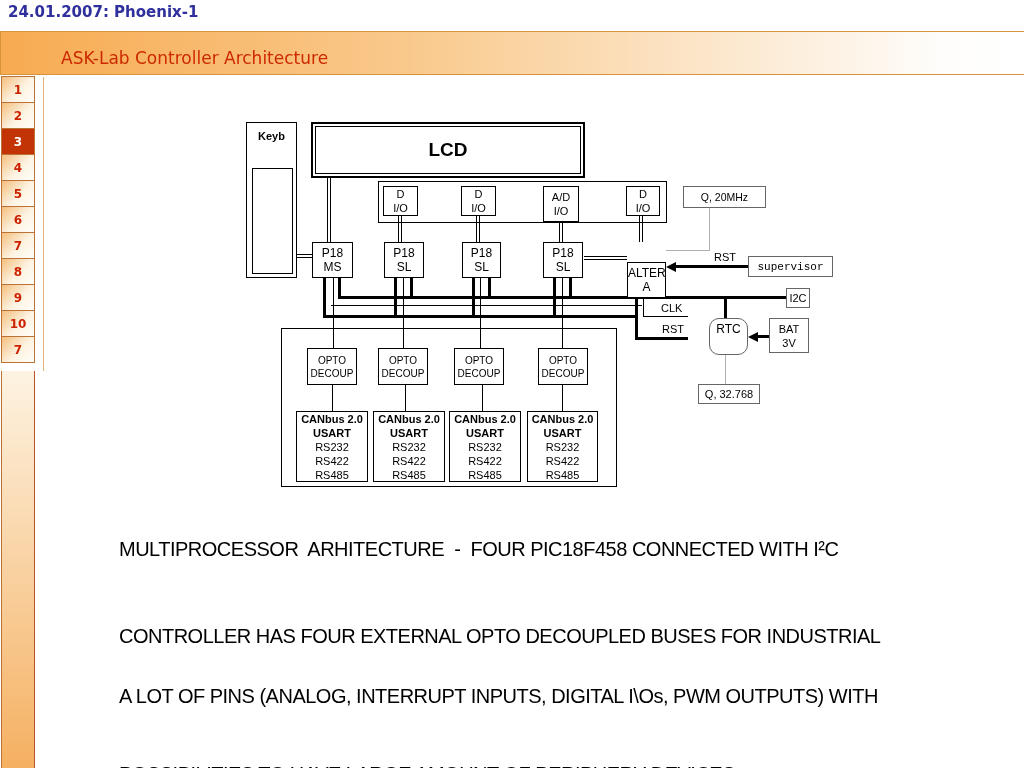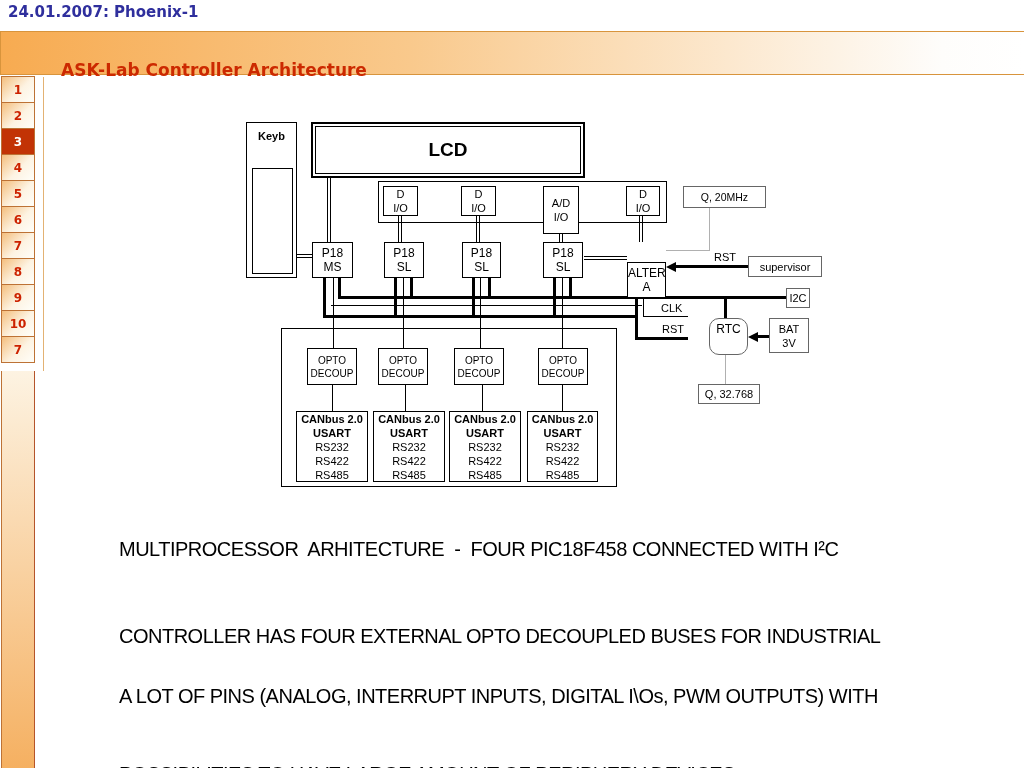--- a/index.html
+++ b/index.html
@@ -5,22 +5,22 @@
   html,body{margin:0;padding:0;}
   body{width:1024px;height:768px;background:#fff;position:relative;overflow:hidden;
        font-family:"Liberation Sans",sans-serif;}
 
   
   .date{position:absolute;left:8px;top:3px;font-family:"DejaVu Sans",sans-serif;
         font-size:15px;font-weight:bold;color:#2f2f9d;}
   .titlebar{position:absolute;left:0;top:31px;width:1024px;height:44px;box-sizing:border-box;
         background:linear-gradient(to right,#f7ab51 0%,#f9c98c 40%,#fefdfb 92%,#ffffff 100%);
         border-top:1px solid #d8943c;border-bottom:1px solid #d8943c;border-left:1px solid #d8943c;}
-  .titlebar .t{position:absolute;left:60px;top:28px;font-family:"DejaVu Sans",sans-serif;
-        font-size:17px;font-weight:bold;color:#cc2900;}
+  .titlebar .t{position:absolute;left:60px;top:16px;font-family:"DejaVu Sans",sans-serif;
+        font-size:17px;font-weight:normal;color:#cc2900;}
 
   
   .tiles{position:absolute;left:1px;top:77px;width:34px;}
   .tile{box-sizing:border-box;height:27px;margin-top:-1px;border:1px solid #bd7235;
         background:linear-gradient(135deg,#f4be7d 0%,#fdf3e2 55%,#fffef9 100%);
         display:flex;align-items:center;justify-content:center;
         font-family:"DejaVu Sans",sans-serif;font-size:12px;font-weight:bold;color:#cc2200;}
   .tile.active{background:#c23305;color:#ffffff;}
   .sidestrip{position:absolute;left:1px;top:371px;width:34px;height:397px;box-sizing:border-box;
         border-left:1px solid #bd7235;border-right:1px solid #b5542a;
@@ -133,21 +133,21 @@
   </div>
 
   <div class="box" style="left:383px;top:186px;width:35px;height:30px;">
     <span>D</span>
     <span>I/O</span>
   </div>
   <div class="box" style="left:461px;top:186px;width:35px;height:30px;">
     <span>D</span>
     <span>I/O</span>
   </div>
-  <div class="box" style="left:543px;top:186px;width:36px;height:48px;">
+  <div class="box" style="left:543px;top:186px;width:36px;height:36px;">
     <span>A/D</span>
     <span>I/O</span>
   </div>
   <div class="box" style="left:626px;top:186px;width:34px;height:30px;">
     <span>D</span>
     <span>I/O</span>
   </div>
 
   <div class="box" style="left:312px;top:242px;width:41px;height:36px;font-size:12px;">
     <span>P18</span>
@@ -164,21 +164,21 @@
   <div class="box" style="left:543px;top:242px;width:40px;height:36px;font-size:12px;">
     <span>P18</span>
     <span>SL</span>
   </div>
   <div class="box" style="left:627px;top:242px;width:39px;height:36px;font-size:12px;margin-top:20px;">
     <span>ALTER</span>
     <span>A</span>
   </div>
 
   <div class="box gray" style="left:683px;top:186px;width:83px;height:22px;font-size:10.5px;">Q, 20MHz</div>
-  <div class="box gray" style="left:748px;top:256px;width:74px;height:21px;">supervisor</div>
+  <div class="box gray" style="left:748px;top:256px;width:85px;height:21px;font-family:Liberation Mono, monospace;">supervisor</div>
   <div class="box gray" style="left:786px;top:288px;width:24px;height:20px;">I2C</div>
   <div class="box gray" style="left:709px;top:318px;width:39px;height:37px;font-size:12px;justify-content:flex-start;padding-top:3px;border-radius:10px;">RTC</div>
   <div class="box gray" style="left:769px;top:318px;width:40px;height:35px;">
     <span>BAT</span>
     <span>3V</span>
   </div>
   <div class="box gray" style="left:698px;top:384px;width:62px;height:20px;">Q, 32.768</div>
 
   <div class="box" style="left:307px;top:348px;width:50px;height:37px;font-size:10px;line-height:13px;">
     <span>OPTO</span>

